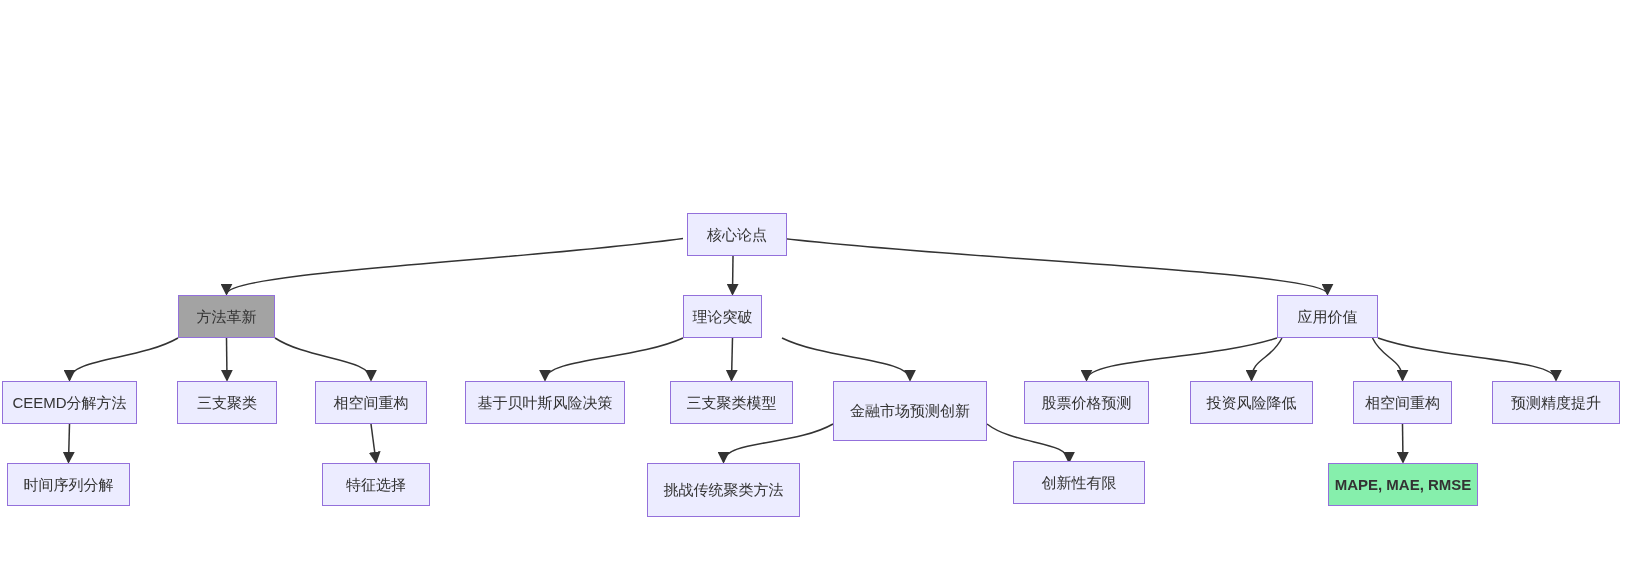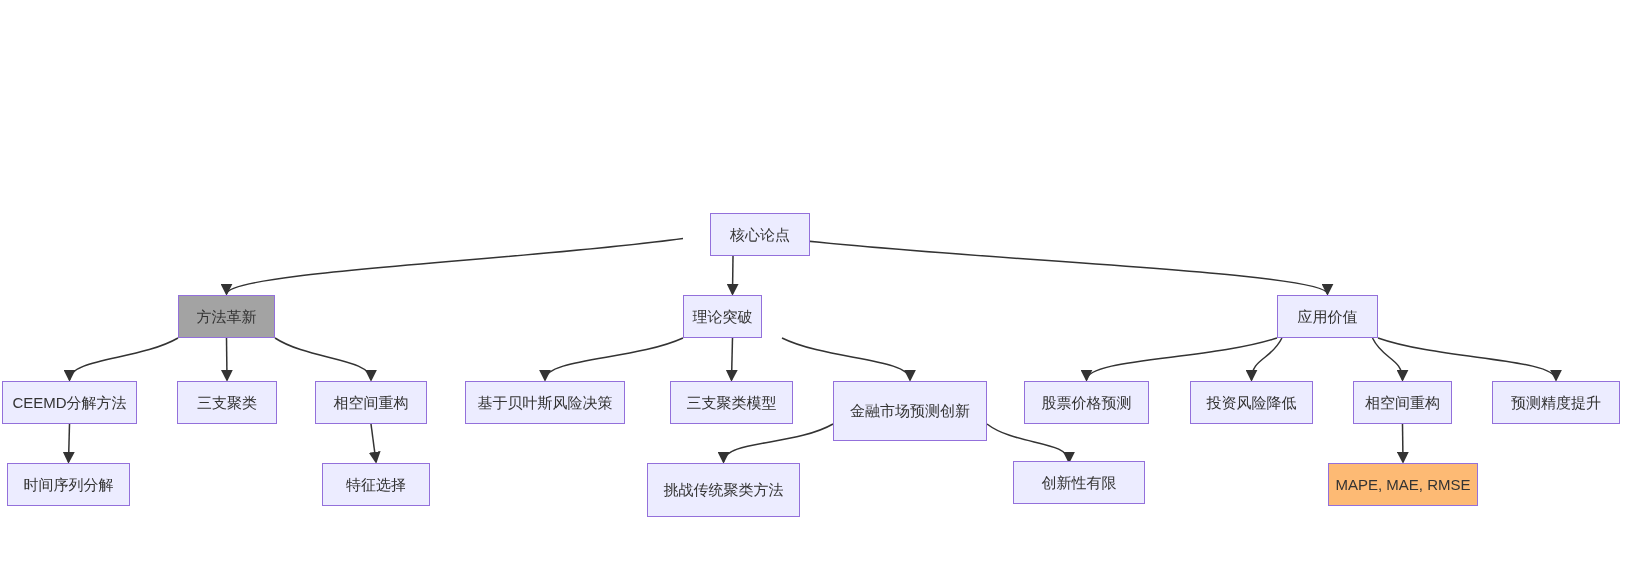--- a/index.html
+++ b/index.html
@@ -72,33 +72,33 @@
         <path class="edge" d="M1372.5,338 C1383,360 1402.5,358 1402.5,380" stroke="#333333" marker-end="url(#arrowhead)"></path>
         <path class="edge" d="M1378,338 C1440.3,360 1556,358 1556,380" stroke="#333333" marker-end="url(#arrowhead)"></path>
         <path class="edge" d="M69.5,424 L68.5,462" stroke="#333333" marker-end="url(#arrowhead)"></path>
         <path class="edge" d="M371,424 L376,462" stroke="#333333" marker-end="url(#arrowhead)"></path>
         <path class="edge" d="M833,424 C794.675,446 723.5,440 723.5,462" stroke="#333333" marker-end="url(#arrowhead)"></path>
         <path class="edge" d="M987,424 C1015.7,446 1069,440 1069,462" stroke="#333333" marker-end="url(#arrowhead)"></path>
         <path class="edge" d="M1402.5,424 L1403,462" stroke="#333333" marker-end="url(#arrowhead)"></path>
       </g>
   </svg>
   <div id="node-layer">
-      <div class="node" style="left: 710px; top: 213px; width: 100px; height: 43px; background: rgb(236, 236, 255); border-color: rgb(147, 112, 219); color: rgb(51, 51, 51);">核心论点</div>
+      <div class="node" style="left: 687px; top: 213px; width: 100px; height: 43px; background: rgb(236, 236, 255); border-color: rgb(147, 112, 219); color: rgb(51, 51, 51);">核心论点</div>
       <div class="node" style="left: 178px; top: 295px; width: 97px; height: 43px; background: #a3a3a3; border-color: rgb(147, 112, 219); color: rgb(51, 51, 51);">方法革新</div>
       <div class="node" style="left: 683px; top: 295px; width: 79px; height: 43px; background: rgb(236, 236, 255); border-color: rgb(147, 112, 219); color: rgb(51, 51, 51);">理论突破</div>
       <div class="node" style="left: 1277px; top: 295px; width: 101px; height: 43px; background: rgb(236, 236, 255); border-color: rgb(147, 112, 219); color: rgb(51, 51, 51);">应用价值</div>
       <div class="node" style="left: 2px; top: 381px; width: 135px; height: 43px; background: rgb(236, 236, 255); border-color: rgb(147, 112, 219); color: rgb(51, 51, 51);">CEEMD分解方法</div>
       <div class="node" style="left: 177px; top: 381px; width: 100px; height: 43px; background: rgb(236, 236, 255); border-color: rgb(147, 112, 219); color: rgb(51, 51, 51);">三支聚类</div>
       <div class="node" style="left: 315px; top: 381px; width: 112px; height: 43px; background: rgb(236, 236, 255); border-color: rgb(147, 112, 219); color: rgb(51, 51, 51);">相空间重构</div>
       <div class="node" style="left: 465px; top: 381px; width: 160px; height: 43px; background: rgb(236, 236, 255); border-color: rgb(147, 112, 219); color: rgb(51, 51, 51);">基于贝叶斯风险决策</div>
       <div class="node" style="left: 670px; top: 381px; width: 123px; height: 43px; background: rgb(236, 236, 255); border-color: rgb(147, 112, 219); color: rgb(51, 51, 51);">三支聚类模型</div>
       <div class="node" style="left: 833px; top: 381px; width: 154px; height: 60px; background: rgb(236, 236, 255); border-color: rgb(147, 112, 219); color: rgb(51, 51, 51);">金融市场预测创新</div>
       <div class="node" style="left: 1024px; top: 381px; width: 125px; height: 43px; background: rgb(236, 236, 255); border-color: rgb(147, 112, 219); color: rgb(51, 51, 51);">股票价格预测</div>
       <div class="node" style="left: 1190px; top: 381px; width: 123px; height: 43px; background: rgb(236, 236, 255); border-color: rgb(147, 112, 219); color: rgb(51, 51, 51);">投资风险降低</div>
       <div class="node" style="left: 1353px; top: 381px; width: 99px; height: 43px; background: rgb(236, 236, 255); border-color: rgb(147, 112, 219); color: rgb(51, 51, 51);">相空间重构</div>
       <div class="node" style="left: 1492px; top: 381px; width: 128px; height: 43px; background: rgb(236, 236, 255); border-color: rgb(147, 112, 219); color: rgb(51, 51, 51);">预测精度提升</div>
       <div class="node" style="left: 7px; top: 463px; width: 123px; height: 43px; background: rgb(236, 236, 255); border-color: rgb(147, 112, 219); color: rgb(51, 51, 51);">时间序列分解</div>
       <div class="node" style="left: 322px; top: 463px; width: 108px; height: 43px; background: rgb(236, 236, 255); border-color: rgb(147, 112, 219); color: rgb(51, 51, 51);">特征选择</div>
       <div class="node" style="left: 647px; top: 463px; width: 153px; height: 54px; background: rgb(236, 236, 255); border-color: rgb(147, 112, 219); color: rgb(51, 51, 51);">挑战传统聚类方法</div>
       <div class="node" style="left: 1013px; top: 461px; width: 132px; height: 43px; background: rgb(236, 236, 255); border-color: rgb(147, 112, 219); color: rgb(51, 51, 51);">创新性有限</div>
-      <div class="node" style="left: 1328px; top: 463px; width: 150px; height: 43px; background: #fdba74; border-color: rgb(147, 112, 219); color: rgb(51, 51, 51);">MAPE, MAE, RMSE</div>
+      <div class="node" style="left: 1328px; top: 463px; width: 150px; height: 43px; background: #86efac; border-color: rgb(147, 112, 219); color: rgb(51, 51, 51); font-weight: bold;">MAPE, MAE, RMSE</div>
     </div>
 </div>
 
 </body></html>

